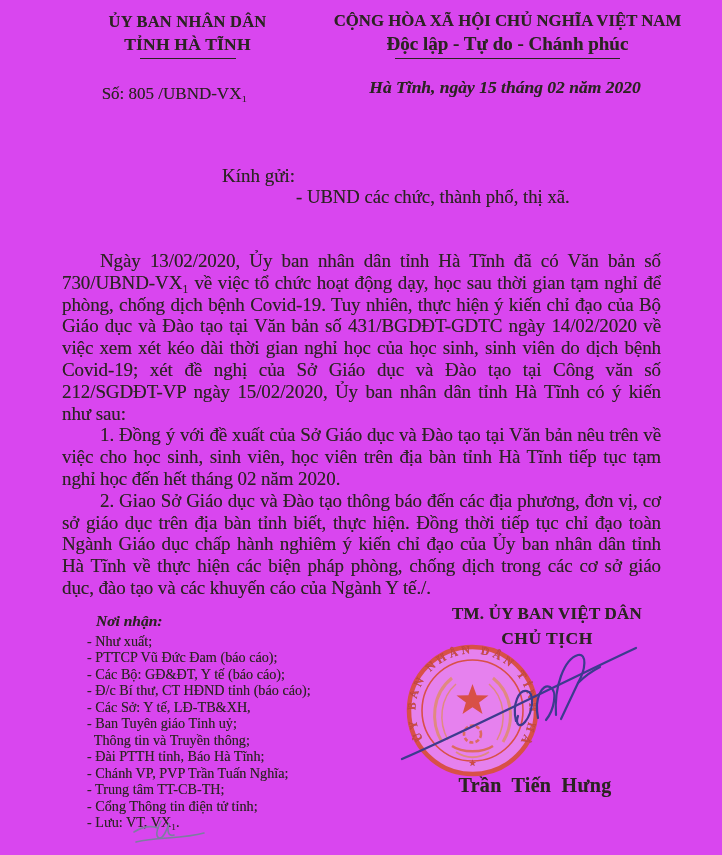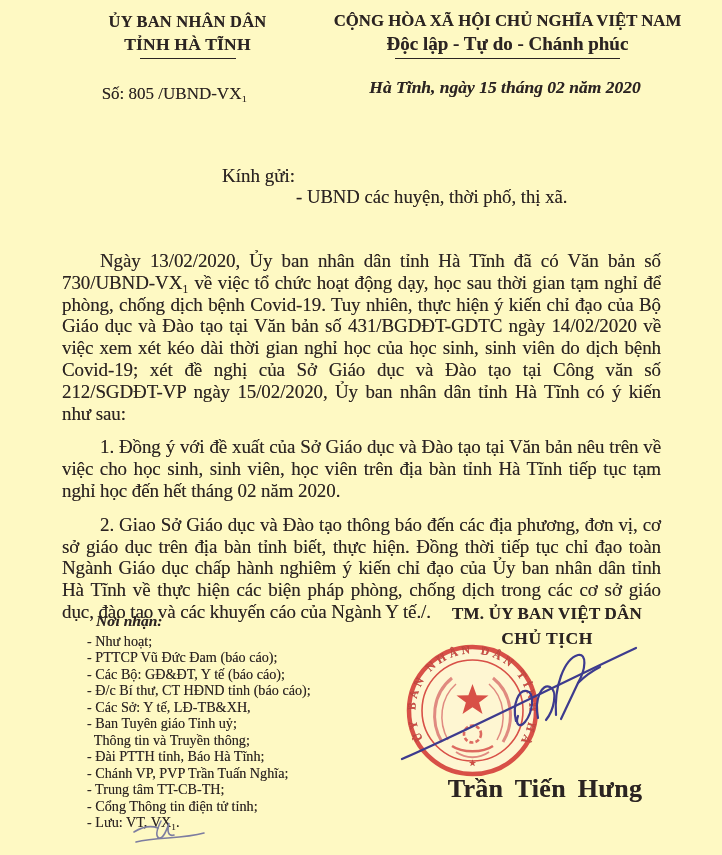--- a/index.html
+++ b/index.html
@@ -1,18 +1,18 @@
 <!DOCTYPE html>
 <html><head>
 <meta charset="utf-8">
 <style>
   html,body{margin:0;padding:0;background:#e8e8e8;}
   .page{
     position:relative;width:722px;height:855px;margin:0 auto;
-    background:#fef9c3;overflow:hidden;
+    background:#d946ef;overflow:hidden;
     font-family:"Liberation Serif","DejaVu Serif",serif;
     color:#2b2422;
     text-shadow:0 0 0.4px rgba(52,40,38,0.5);
   }
   .abs{position:absolute;}
   .ctr{text-align:center;}
 
   .hdr-left{left:95px;top:12px;width:185px;}
   .hdr-left .l1{font-size:16.5px;font-weight:bold;letter-spacing:.2px;}
   .hdr-left .l2{font-size:17.5px;font-weight:bold;margin-top:2px;letter-spacing:.2px;}
@@ -26,33 +26,33 @@
 
   .so-line{left:52px;top:84px;width:245px;font-size:17px;}
   .vv-block{left:52px;top:101px;width:300px;font-size:15.3px;line-height:20.5px;}
   .date-line{left:355px;top:77px;width:300px;font-size:17.5px;font-style:italic;font-weight:bold;}
 
   .kg-label{left:222px;top:165px;font-size:19px;}
   .kg-list{left:296px;top:186px;font-size:18.7px;line-height:21.4px;}
 
   .body-text{left:62px;top:250px;width:599px;font-size:19px;line-height:21.8px;text-align:justify;letter-spacing:-0.1px;}
   .body-text p{margin:0 0 0 0;text-indent:38px;}
-  .body-text p + p{margin-top:12px;}
+  .body-text p + p{margin-top:0;}
 
   .nn-label{left:96px;top:612px;font-size:15.5px;font-weight:bold;font-style:italic;}
   .nn-list{left:87px;top:633px;font-size:14.2px;line-height:16.45px;}
   .nn-list div{white-space:pre;}
 
   .tm-block{left:402px;top:604px;width:290px;}
   .tm-block .l1{font-size:17px;font-weight:bold;letter-spacing:.2px;}
   .tm-block .l2{font-size:17.5px;font-weight:bold;margin-top:4px;letter-spacing:.5px;}
 
   .seal-wrap{left:404px;top:642px;width:137px;height:137px;}
   .sig-wrap{left:388px;top:625px;width:256px;height:142px;}
-  .signer{left:420px;top:774px;width:250px;font-size:26px;font-weight:bold;word-spacing:5px;letter-spacing:.3px;}
+  .signer{left:410px;top:774px;width:250px;font-size:20px;font-weight:bold;word-spacing:5px;letter-spacing:.3px;}
   .luu-squiggle{left:130px;top:816px;width:80px;height:30px;}
 </style>
 </head>
 <body>
 
 <div class="page">
 
   <div class="abs hdr-left ctr">
     <div class="l1">ỦY BAN NHÂN DÂN</div>
     <div class="l2">TỈNH HÀ TĨNH</div>
@@ -64,32 +64,32 @@
     <div class="l2">Độc lập - Tự do - Chánh phúc</div>
     <div class="rule rule-right"></div>
   </div>
 
   <div class="abs so-line ctr">Số: 805 /UBND-VX₁</div>
 
   <div class="abs date-line ctr">Hà Tĩnh, ngày 15 tháng 02 năm 2020</div>
 
   <div class="abs kg-label">Kính gửi:</div>
   <div class="abs kg-list">
-    <div>- UBND các huyện, thời phố, thị xã.</div>
+    <div>- UBND các chức, thành phố, thị xã.</div>
   </div>
 
   <div class="abs body-text">
     <p>Ngày 13/02/2020, Ủy ban nhân dân tỉnh Hà Tĩnh đã có Văn bản số 730/UBND-VX₁ về việc tổ chức hoạt động dạy, học sau thời gian tạm nghỉ để phòng, chống dịch bệnh Covid-19. Tuy nhiên, thực hiện ý kiến chỉ đạo của Bộ Giáo dục và Đào tạo tại Văn bản số 431/BGDĐT-GDTC ngày 14/02/2020 về việc xem xét kéo dài thời gian nghỉ học của học sinh, sinh viên do dịch bệnh Covid-19; xét đề nghị của Sở Giáo dục và Đào tạo tại Công văn số 212/SGDĐT-VP ngày 15/02/2020, Ủy ban nhân dân tỉnh Hà Tĩnh có ý kiến như sau:</p>
     <p>1. Đồng ý với đề xuất của Sở Giáo dục và Đào tạo tại Văn bản nêu trên về việc cho học sinh, sinh viên, học viên trên địa bàn tỉnh Hà Tĩnh tiếp tục tạm nghỉ học đến hết tháng 02 năm 2020.</p>
     <p>2. Giao Sở Giáo dục và Đào tạo thông báo đến các địa phương, đơn vị, cơ sở giáo dục trên địa bàn tỉnh biết, thực hiện. Đồng thời tiếp tục chỉ đạo toàn Ngành Giáo dục chấp hành nghiêm ý kiến chỉ đạo của Ủy ban nhân dân tỉnh Hà Tĩnh về thực hiện các biện pháp phòng, chống dịch trong các cơ sở giáo dục, đào tạo và các khuyến cáo của Ngành Y tế./.</p>
   </div>
 
   <div class="abs nn-label">Nơi nhận:</div>
   <div class="abs nn-list">
-      <div class="recipient-line">- Như hoạt;</div>
+      <div class="recipient-line">- Như xuất;</div>
       <div class="recipient-line">- PTTCP Vũ Đức Đam (báo cáo);</div>
       <div class="recipient-line">- Các Bộ: GĐ&amp;ĐT, Y tế (báo cáo);</div>
       <div class="recipient-line">- Đ/c Bí thư, CT HĐND tỉnh (báo cáo);</div>
       <div class="recipient-line">- Các Sở: Y tế, LĐ-TB&amp;XH,</div>
       <div class="recipient-line">- Ban Tuyên giáo Tỉnh uỷ;</div>
       <div class="recipient-line">  Thông tin và Truyền thông;</div>
       <div class="recipient-line">- Đài PTTH tỉnh, Báo Hà Tĩnh;</div>
       <div class="recipient-line">- Chánh VP, PVP Trần Tuấn Nghĩa;</div>
       <div class="recipient-line">- Trung tâm TT-CB-TH;</div>
       <div class="recipient-line">- Cổng Thông tin điện tử tỉnh;</div>

